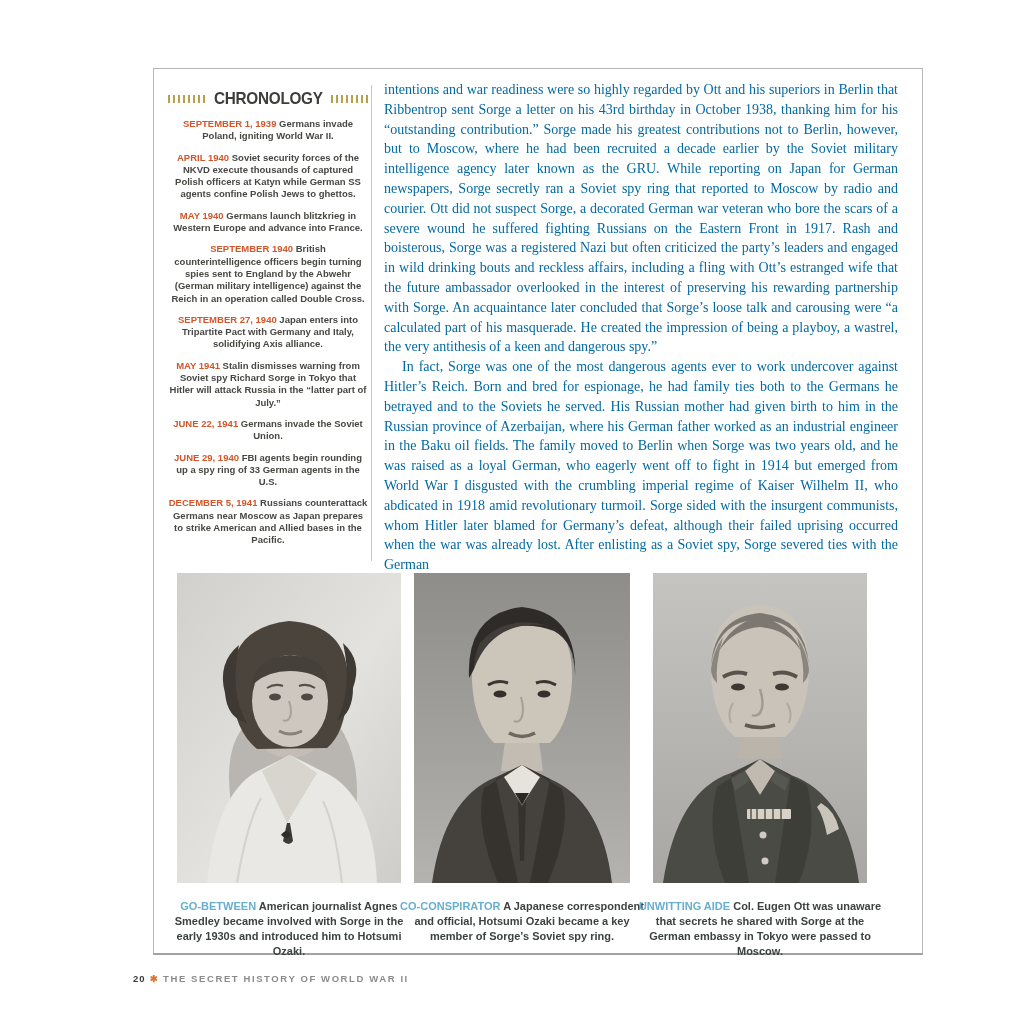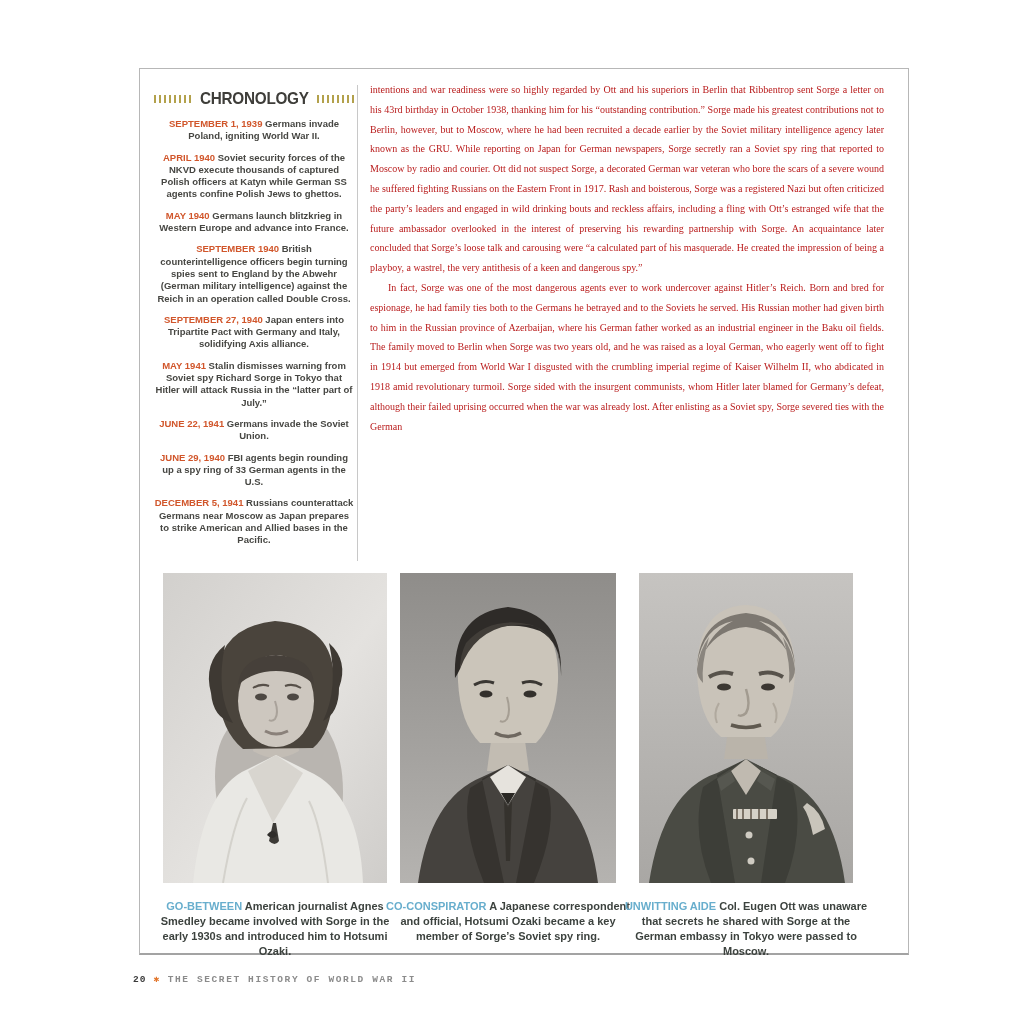--- a/index.html
+++ b/index.html
@@ -2,63 +2,63 @@
 <html><head>
 <meta charset="utf-8">
 <style>
   html,body{margin:0;padding:0;}
   body{
     width:1024px;height:1024px;background:#ffffff;position:relative;
     font-family:"Liberation Sans",sans-serif;
     -webkit-font-smoothing:antialiased;
   }
   .page{
-    position:absolute;left:139px;top:68px;width:770px;height:887px;
+    position:absolute;left:153px;top:68px;width:770px;height:887px;
     background:#ffffff;border:1px solid #b7b7b7;border-bottom:2px solid #a3a3a3;
     box-sizing:border-box;
   }
   
   .chron{
     position:absolute;left:14px;top:20px;width:200px;text-align:center;
   }
   .chron-head{display:flex;align-items:center;margin-bottom:9px;}
   .ticks{flex:1;height:8px;background:repeating-linear-gradient(90deg,#b3a14c 0 2px,transparent 2px 5px);}
   .chron-title{
     display:inline-block;padding:0 3px;font-weight:bold;font-size:17px;color:#3e3d39;
     transform:scaleX(.9);letter-spacing:-.3px;white-space:nowrap;
   }
   .chron-entry{font-size:9.5px;line-height:12.3px;font-weight:bold;color:#474743;margin-bottom:9px;}
   .chron-date{color:#d1562b;}
   .divider{position:absolute;left:217px;top:16px;width:1px;height:476px;background:#c8c8c8;}
   
   .article{
     position:absolute;left:230px;top:11px;width:514px;
-    font-family:"Liberation Serif",serif;font-size:10px;line-height:19.8px;
-    color:#b91c1c;text-align:justify;
+    font-family:"Liberation Serif",serif;font-size:14px;line-height:19.8px;
+    color:#0369a1;text-align:justify;
   }
   .article p{margin:0;}
   .article p.indent{text-indent:18px;}
   
   .photo{position:absolute;top:504px;height:310px;overflow:hidden;}
   .photo svg{display:block;width:100%;height:100%;}
   #photo-1{left:23px;width:224px;}
   #photo-2{left:260px;width:216px;}
   #photo-3{left:499px;width:214px;}
   .caption{
     position:absolute;top:819px;width:250px;text-align:center;
     font-size:11px;line-height:15px;font-weight:bold;color:#3c423e;
   }
   #cap-1{left:10px;}
   #cap-2{left:243px;}
   #cap-3{left:481px;}
   .cap-lead{color:#68aecd;}
   
   .footer{
     position:absolute;left:133px;top:973px;font-size:9.5px;color:#8b8b8b;
-    letter-spacing:1.6px;font-weight:bold;font-family:Liberation Mono, monospace;
+    letter-spacing:1.6px;font-weight:bold;
   }
   .footer .pg{color:#3a3a3a;letter-spacing:1px;}
   .footer .star{color:#e2752b;letter-spacing:1px;}
 </style>
 </head>
 <body>
 
 <div class="page">
 
   <div class="chron">

